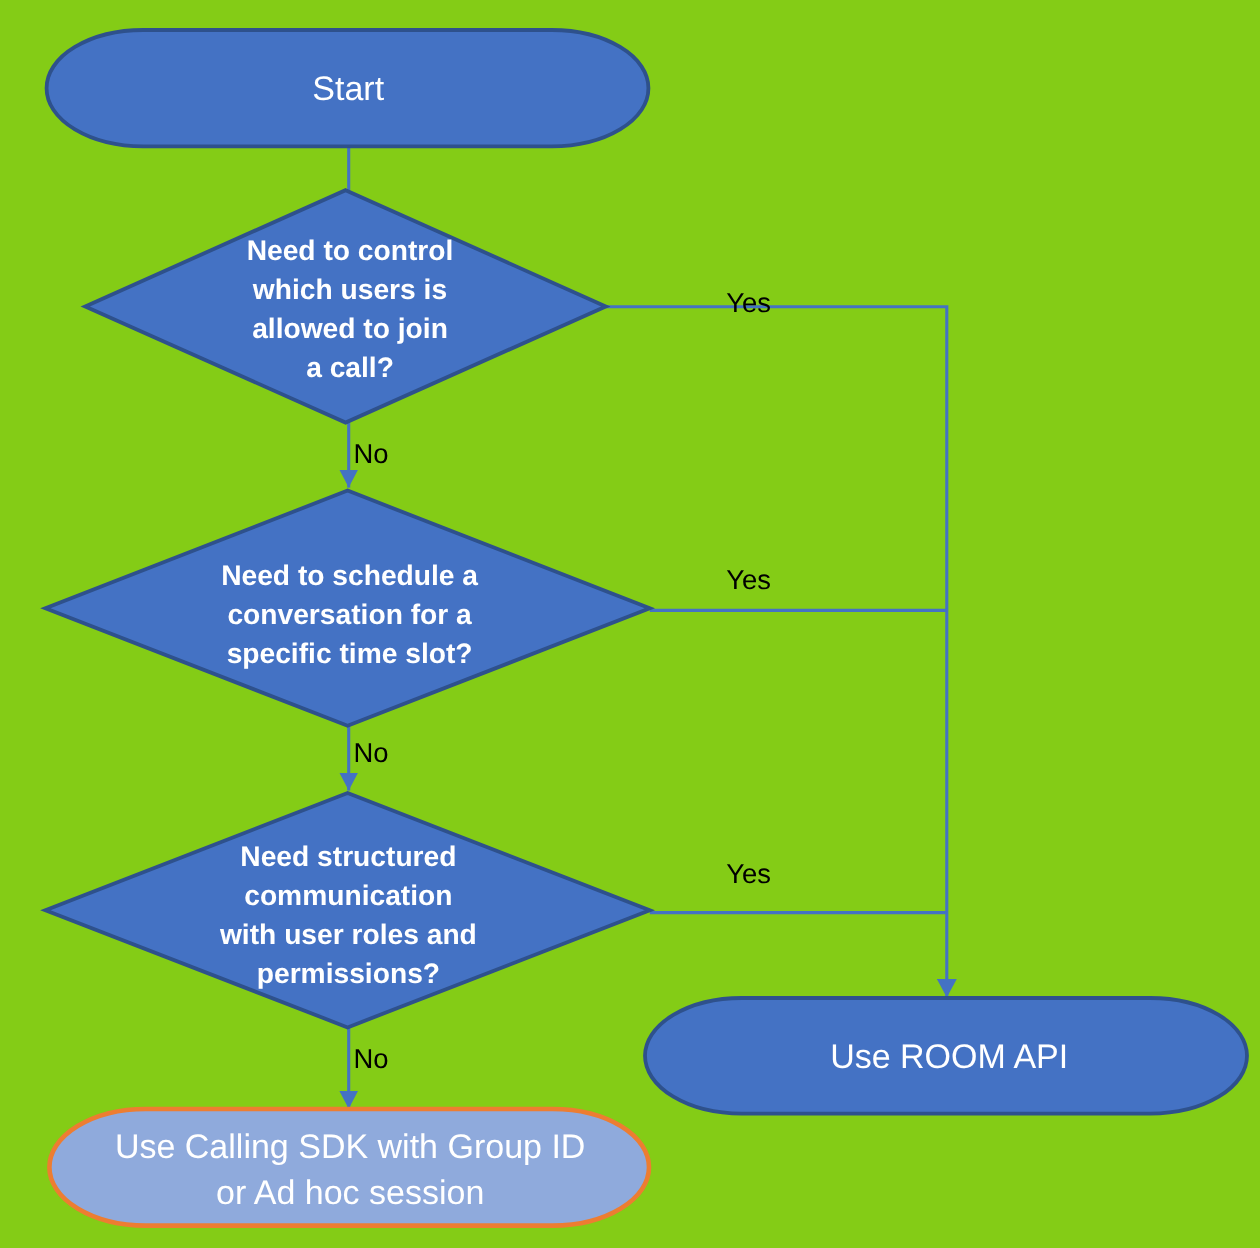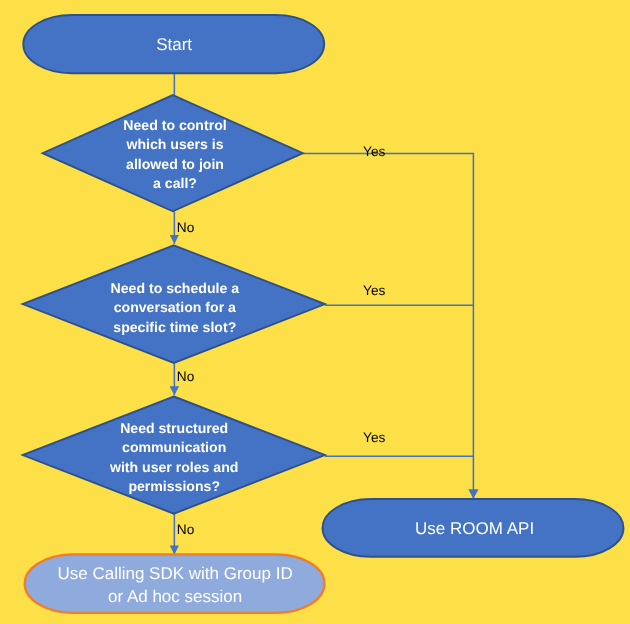--- a/index.html
+++ b/index.html
@@ -1,20 +1,20 @@
 <!DOCTYPE html>
 <html><head>
 <meta charset="utf-8">
 <title>Flowchart</title>
 <style>
   html,body{margin:0;padding:0;background:#ffffff;}
   body{width:630px;height:624px;overflow:hidden;
        font-family:"Liberation Sans",sans-serif;
        -webkit-font-smoothing:antialiased;}
-  #stage{position:relative;width:630px;height:624px;background:#fde047;text-align:right;}
+  #stage{position:relative;width:630px;height:624px;background:#84cc16;text-align:right;}
   svg text{ -webkit-font-smoothing:antialiased; text-rendering:geometricPrecision; }
   #flow{position:absolute;left:0;top:0;will-change:transform;transform:translateZ(0);}
   .dec-txt{fill:#ffffff;text-anchor:middle;font-size:14.1px;font-weight:bold;}
   .term-txt{fill:#ffffff;text-anchor:middle;font-size:17px;}
   .edge-lbl{fill:#000000;font-size:13.7px;text-anchor:start;}
 </style>
 </head>
 <body>
 
 <div id="stage">

